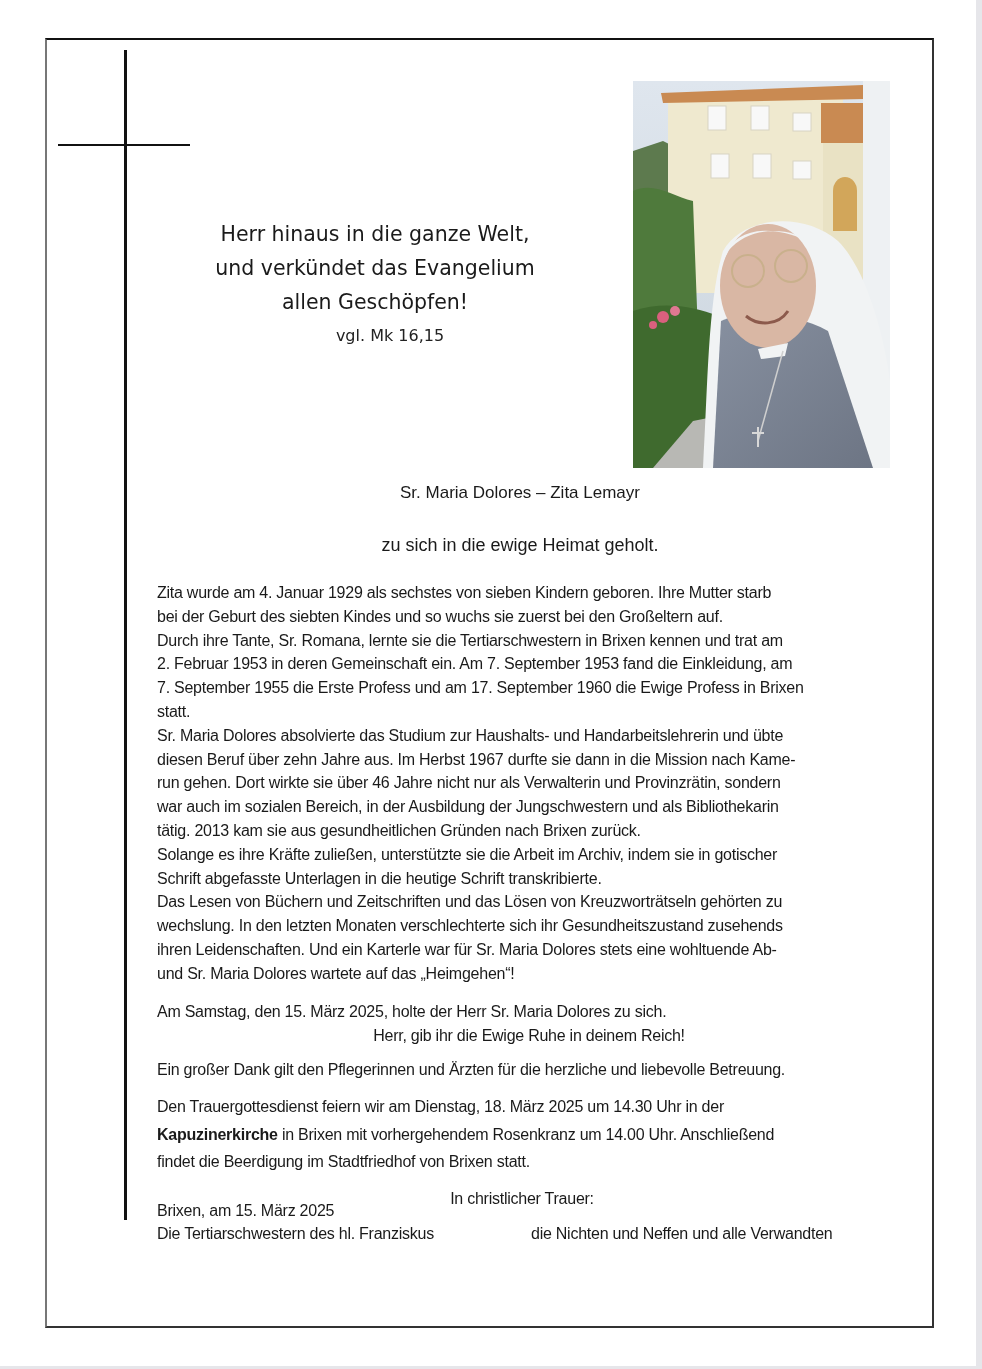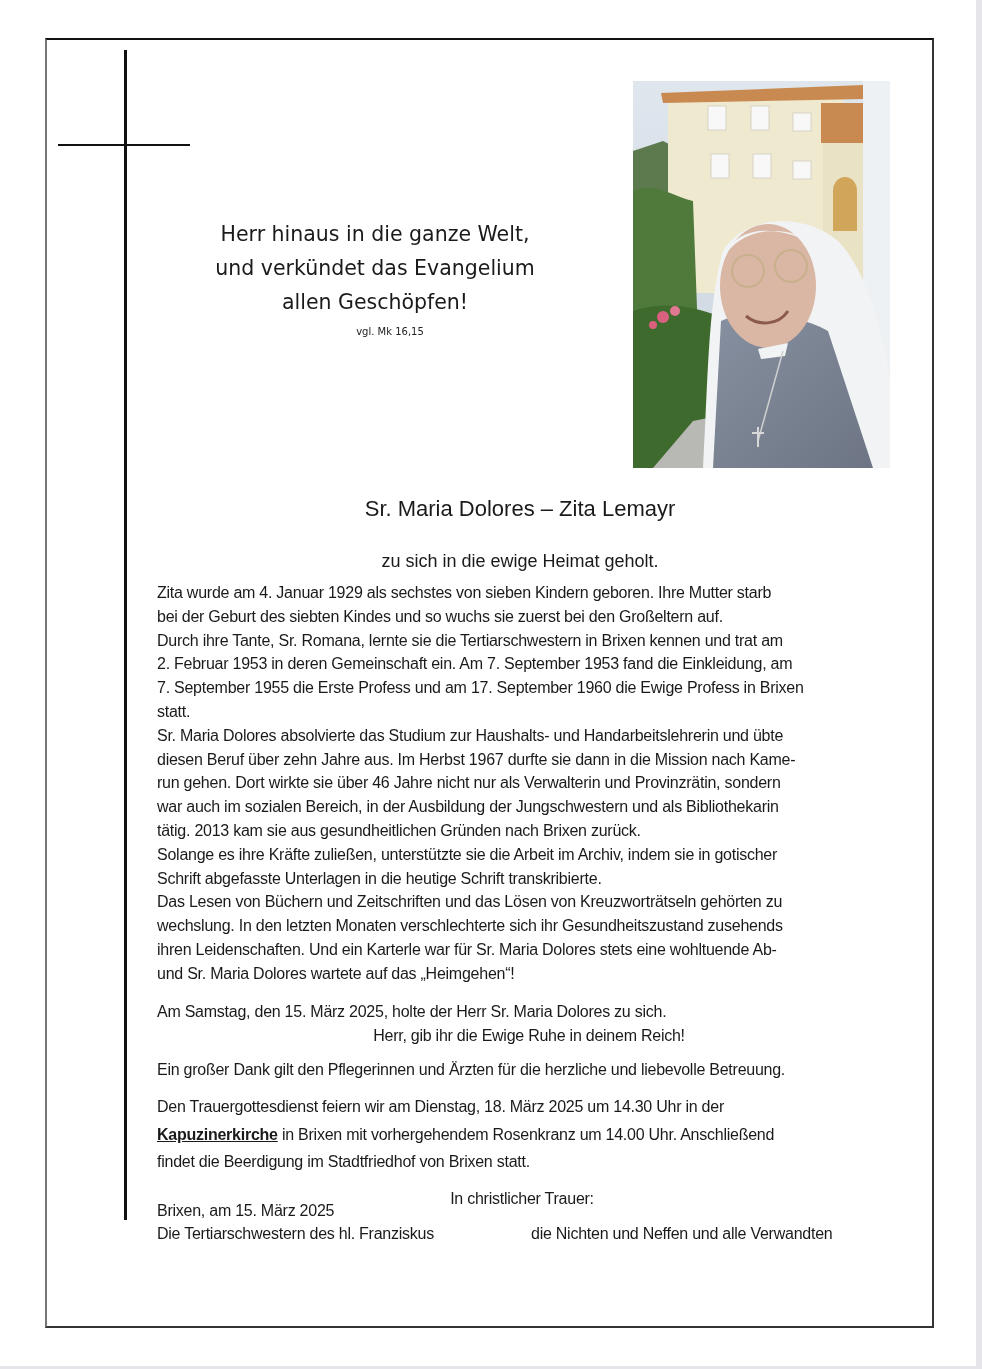--- a/index.html
+++ b/index.html
@@ -16,42 +16,42 @@
   }
   .cross-v { position: absolute; left: 124px; top: 50px; width: 3px; height: 1170px; background: #111; }
   .cross-h { position: absolute; left: 58px; top: 144px; width: 132px; height: 2px; background: #111; }
   .motto {
     position: absolute; left: 185px; top: 217px; width: 380px; text-align: center;
     font-family: "DejaVu Sans", sans-serif; font-size: 20.5px; line-height: 34px; color: #1a1a1a;
   }
   .motto div { white-space: nowrap; }
   .motto-ref {
     position: absolute; left: 300px; top: 326px; width: 180px; text-align: center;
-    font-family: "DejaVu Sans", sans-serif; font-size: 10px; color: #222;
+    font-family: "DejaVu Sans", sans-serif; font-size: 16px; color: #222;
   }
   .photo {
     position: absolute; left: 633px; top: 81px; width: 257px; height: 387px; overflow: hidden;
   }
   .photo svg { display: block; }
   .intro {
     position: absolute; left: 180px; top: 473px; width: 680px; text-align: center;
     font-family: "Liberation Sans", sans-serif; color: #1a1a1a;
   }
   .intro .l1 { font-size: 18px; line-height: 24px; }
-  .intro .name { font-size: 22px; line-height: 32px; margin-top: 20px; }
+  .intro .name { font-size: 17px; line-height: 32px; margin-top: 4px; }
   .intro .l3 { font-size: 18px; line-height: 26px; margin-top: 23px; }
   .body-text {
     position: absolute; left: 157px; top: 581px; width: 730px;
     font-family: "Liberation Sans Narrow", "Liberation Sans", sans-serif;
     font-size: 16px; line-height: 23.8px; color: #1a1a1a; letter-spacing: -0.25px;
   }
   .body-text .ln { white-space: nowrap; }
   .p-block { position: absolute; left: 157px; width: 730px; font-size: 16px; line-height: 24px; letter-spacing: -0.25px; color: #1a1a1a; white-space: nowrap; }
   .center { text-align: center; }
-  .bold { font-weight: bold; text-decoration: underline; }
+  .bold { font-weight: bold; }
   .sig-left { position: absolute; left: 157px; top: 1225px; font-size: 16px; letter-spacing: -0.25px; white-space: nowrap; }
   .sig-right { position: absolute; left: 531px; top: 1225px; font-size: 16px; letter-spacing: -0.25px; white-space: nowrap; }
   .place-date { position: absolute; left: 157px; top: 1202px; font-size: 16px; letter-spacing: -0.25px; white-space: nowrap; }
 </style>
 </head>
 <body>
 
 <div class="right-edge"></div>
 <div class="bottom-edge"></div>
 

